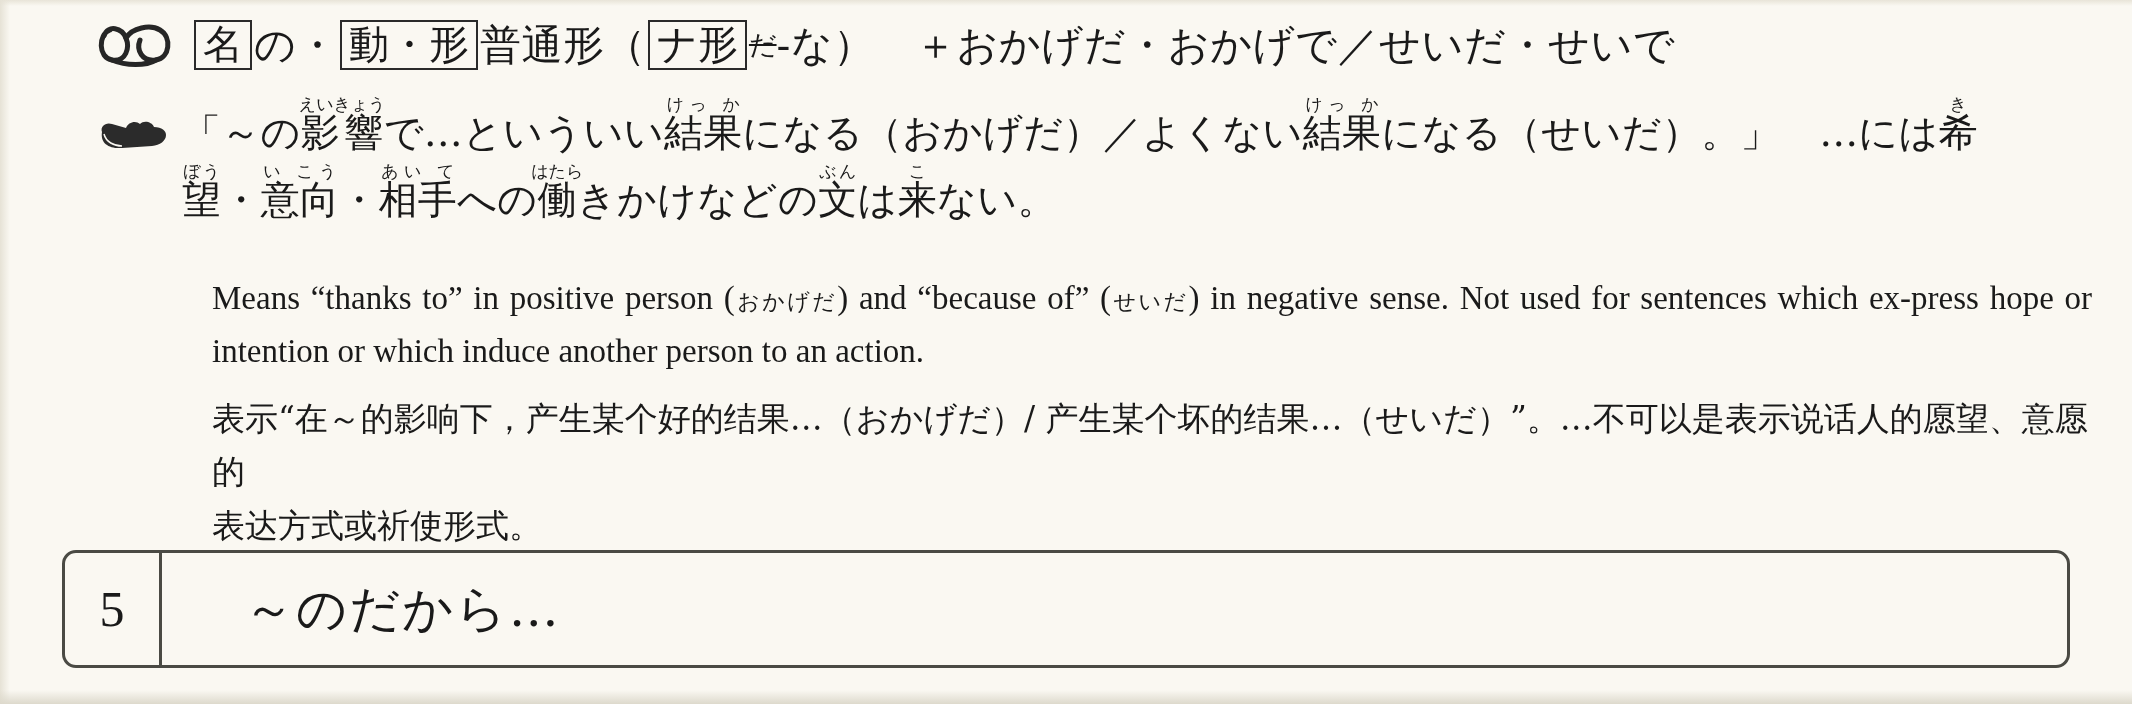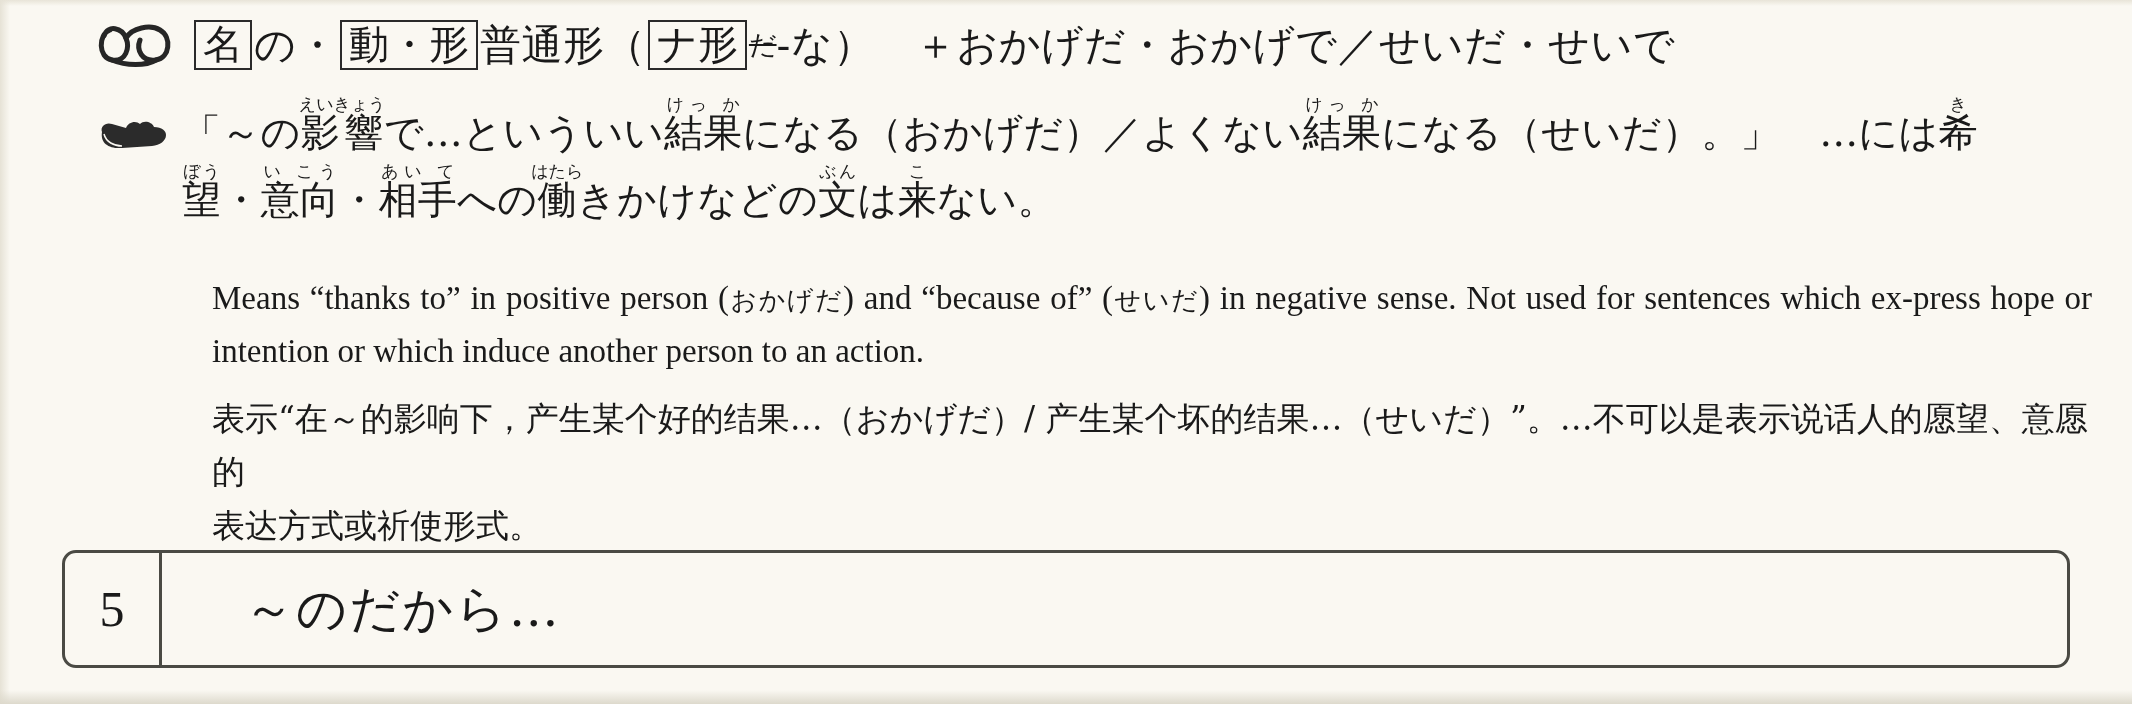--- a/index.html
+++ b/index.html
@@ -81,39 +81,39 @@
     font-family: "DejaVu Serif", serif;
     font-size: 39px;
     line-height: 1.55;
     letter-spacing: 0.3px;
   }
   .jp-line { white-space: nowrap; }
   ruby { ruby-position: over; }
   rt {
     font-size: 17px;
     letter-spacing: 0;
-    font-family: Liberation Serif, serif;
+    font-family: Liberation Sans, sans-serif;
     line-height: 1;
   }
   .dots { letter-spacing: 0; }
 
   
   .en-gloss {
     position: absolute;
     left: 212px;
     top: 272px;
     width: 1880px;
     font-family: "Liberation Serif", serif;
     font-size: 33px;
     line-height: 1.62;
     text-align: justify;
   }
   .en-gloss .jp-inline {
     font-family: "DejaVu Serif", serif;
-    font-size: 26px;
+    font-size: 22px;
   }
 
   
   .zh-gloss {
     position: absolute;
     left: 212px;
     top: 392px;
     width: 1880px;
     font-family: "DejaVu Serif", serif;
     font-size: 33px;

